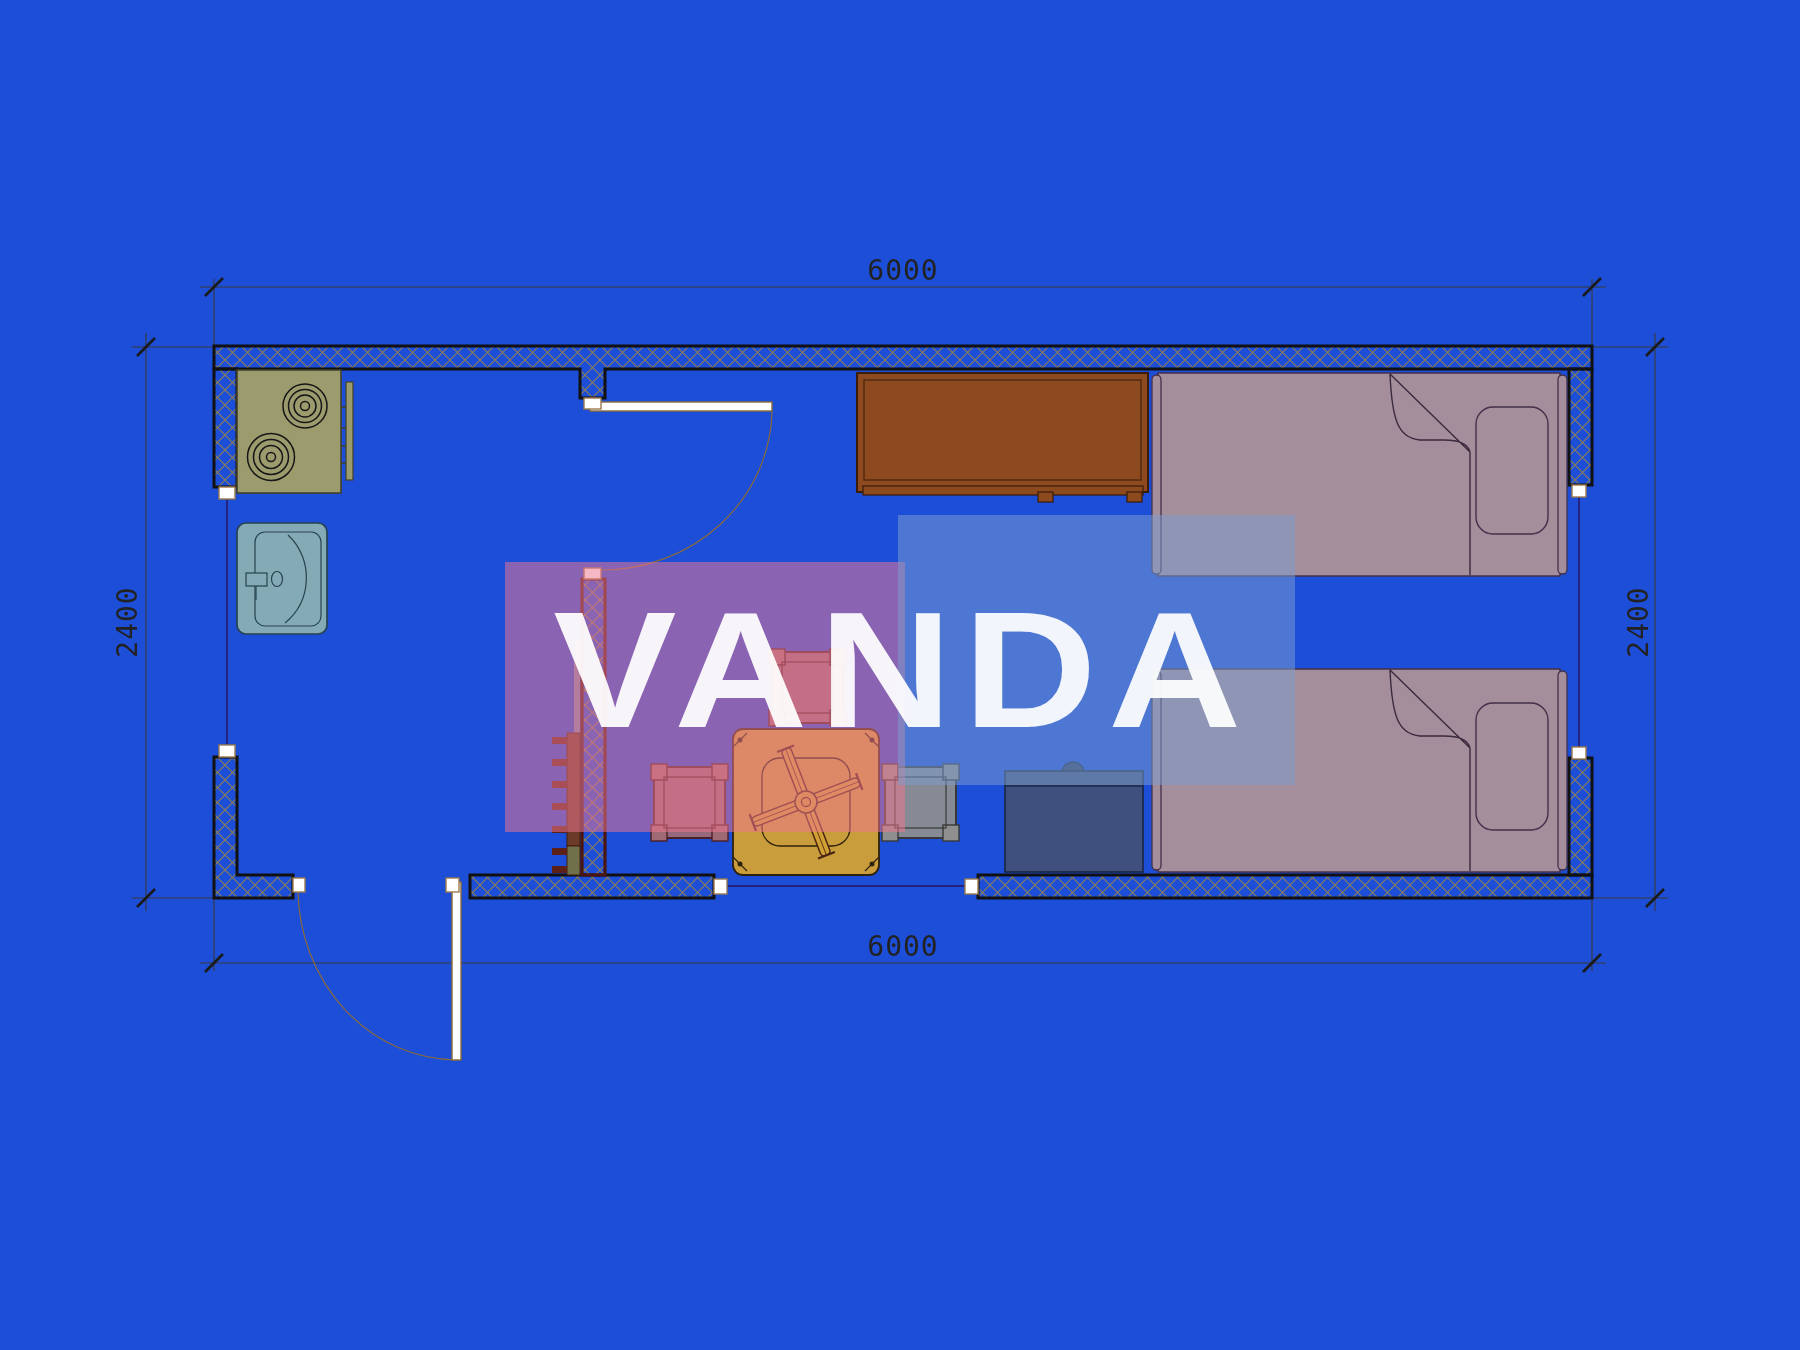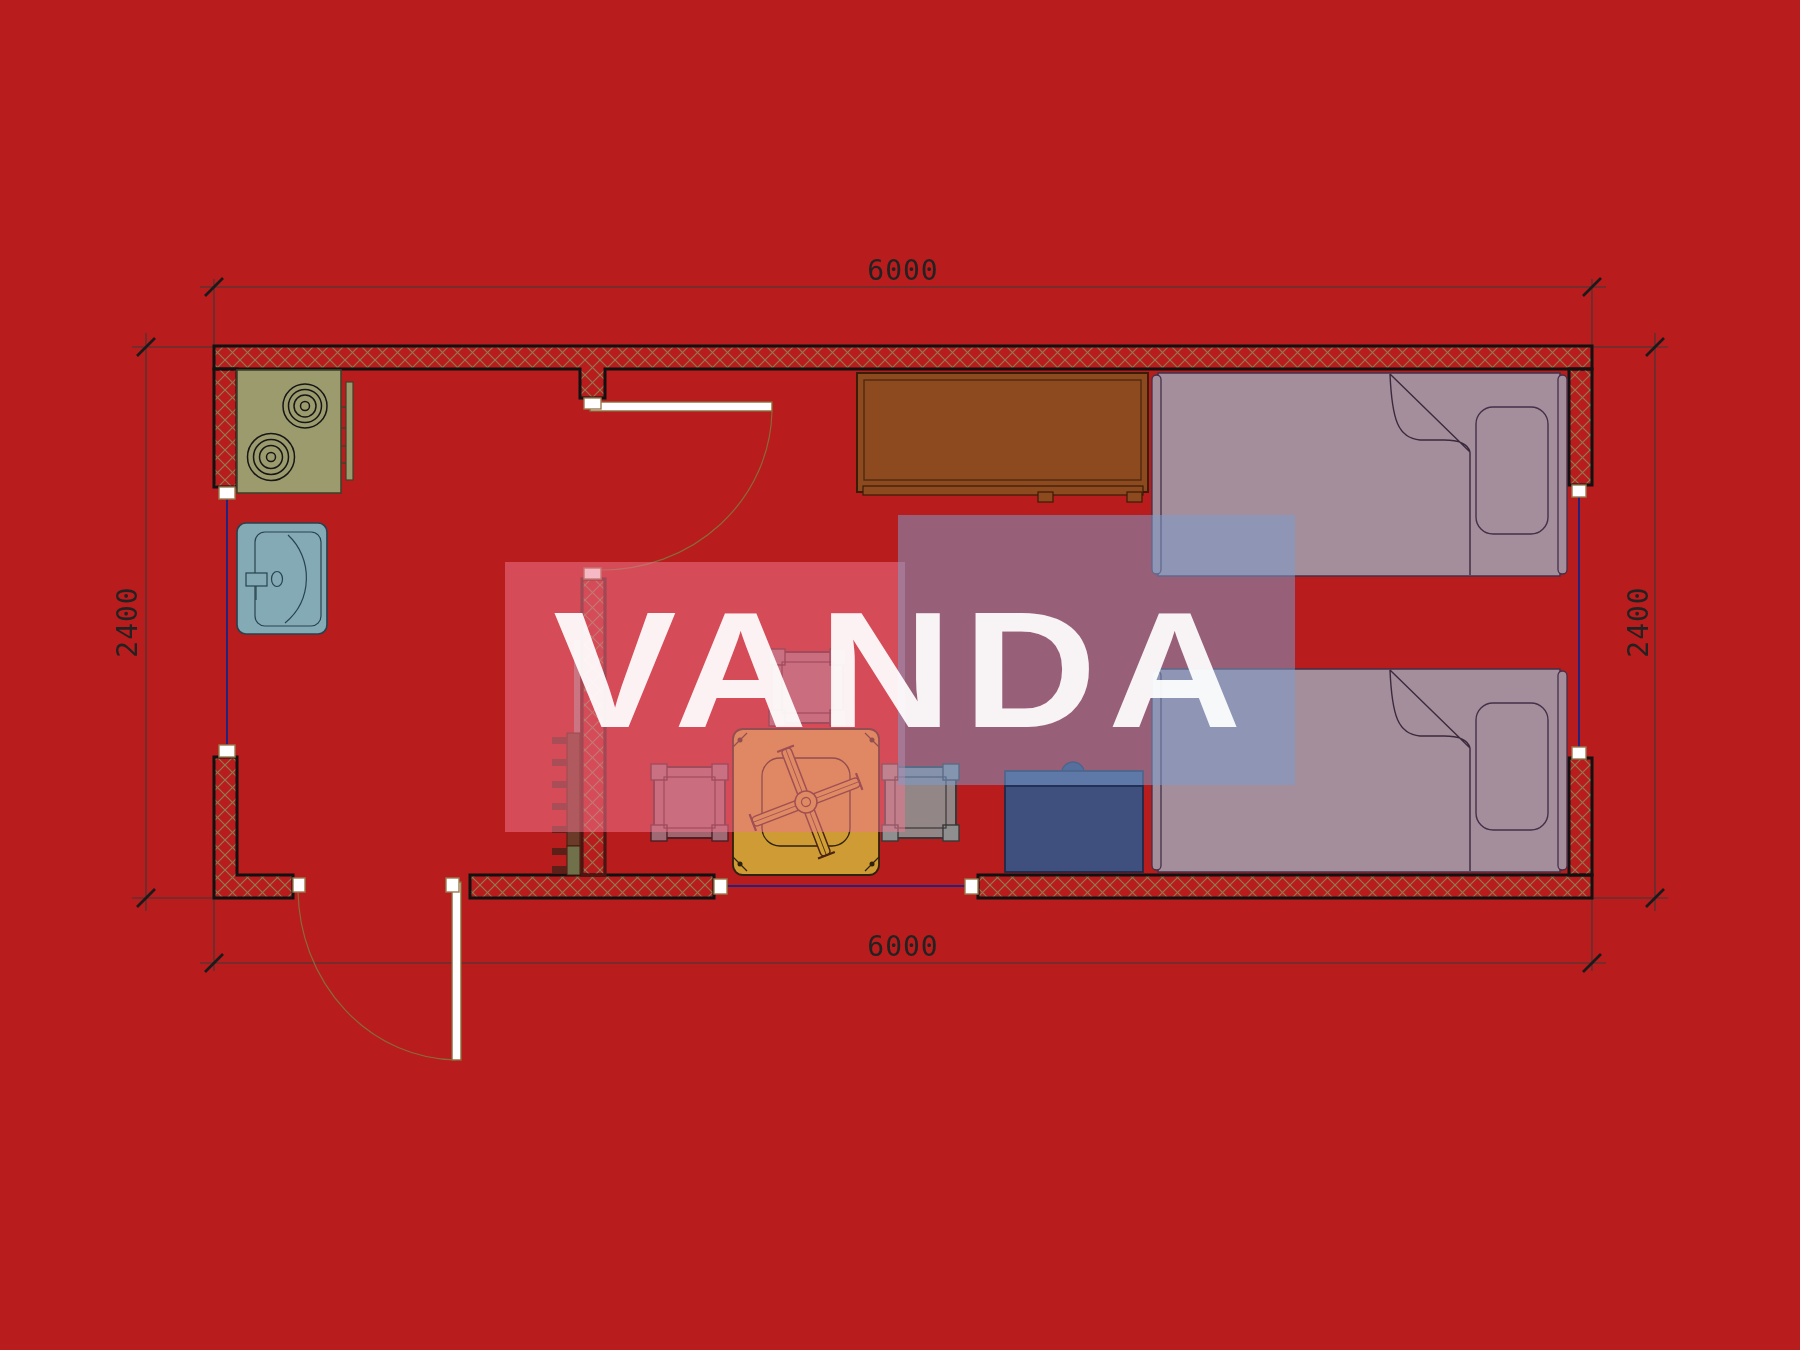--- a/index.html
+++ b/index.html
@@ -1,16 +1,16 @@
 <!DOCTYPE html>
 <html><head>
 <meta charset="utf-8">
 <style>
   html,body{margin:0;padding:0;background:#ffffff;}
-  .stage{position:relative;width:1800px;height:1350px;background:#b91c1c;overflow:hidden;
+  .stage{position:relative;width:1800px;height:1350px;background:#1d4ed8;overflow:hidden;
          font-family:"Liberation Sans",sans-serif;}
   svg{position:absolute;left:0;top:0;}
   text.dim{font-family:"DejaVu Sans Mono",monospace;font-size:28px;fill:#222;letter-spacing:1px;}
   text.wm{font-family:"Liberation Sans",sans-serif;font-weight:bold;font-size:165px;
           letter-spacing:10px;fill:rgba(255,255,255,0.93);}
 </style>
 </head>
 <body>
 
 <div class="stage">

